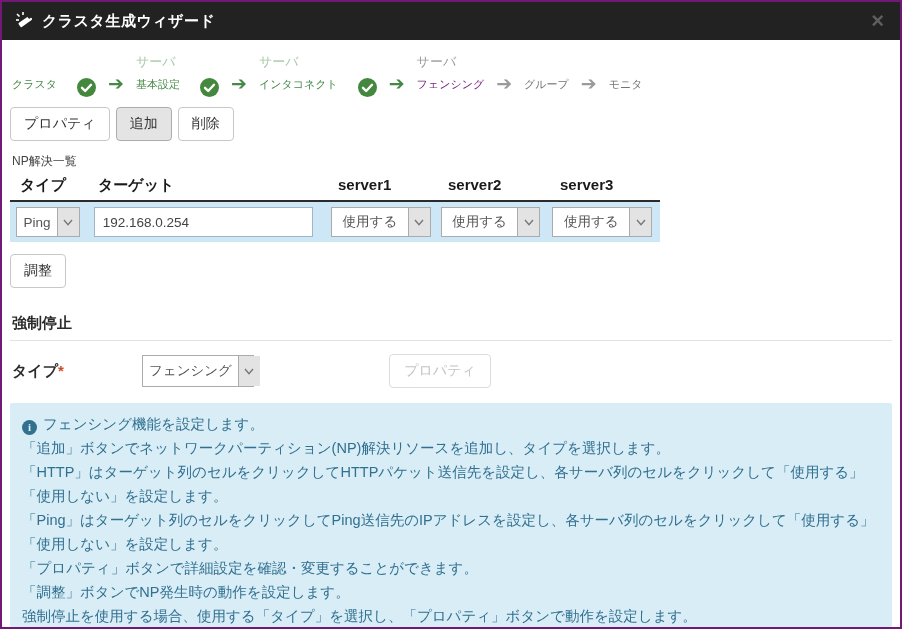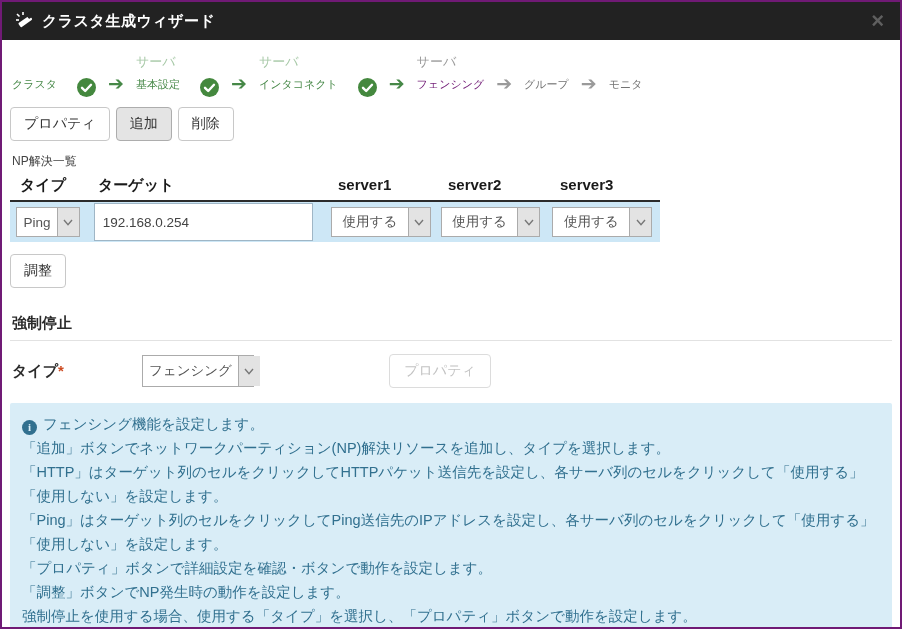--- a/index.html
+++ b/index.html
@@ -81,21 +81,21 @@
     display:flex; align-items:center; justify-content:center; flex:0 0 auto;
   }
   .sel.type { width:64px; }
   .sel.use { width:100px; }
   .sel.force { width:112px; height:32px; }
   .gap14 { width:14px; flex:0 0 auto; }
   .gap18 { width:18px; flex:0 0 auto; }
   .gap10 { width:10px; flex:0 0 auto; }
   .gap12 { width:12px; flex:0 0 auto; }
   .txt-input {
-    width:220px; height:38px; border:1px solid #9fb6c6; background:#fff;
+    width:220px; height:30px; border:1px solid #9fb6c6; background:#fff;
     font-size:13.5px; color:#444; padding:0 8px; font-family:inherit;
   }
   .tune-wrap { margin:12px 0 0 0; }
   
   .section-title { font-size:15px; font-weight:bold; color:#2b2b2b; margin:26px 0 0 2px; }
   .section-rule { border:none; border-top:1px solid #e2e2e2; margin:7px 0 0 0; }
   .force-row { display:flex; align-items:center; margin-top:12px; height:36px; }
   .force-label { font-size:15px; font-weight:bold; color:#2b2b2b; width:132px; padding-left:2px; }
   .req { color:#cc4a21; font-weight:bold; }
   .force-prop { margin-left:135px; width:102px; }
@@ -263,19 +263,19 @@
           </span>
       </div>
       <button class="btn disabled force-prop">プロパティ</button>
     </div>
 
     <div class="info">
       <div><span class="info-icon">i</span><span>フェンシング機能を設定します。</span></div>
       <div>「追加」ボタンでネットワークパーティション(NP)解決リソースを追加し、タイプを選択します。</div>
       <div>「HTTP」はターゲット列のセルをクリックしてHTTPパケット送信先を設定し、各サーバ列のセルをクリックして「使用する」「使用しない」を設定します。</div>
       <div>「Ping」はターゲット列のセルをクリックしてPing送信先のIPアドレスを設定し、各サーバ列のセルをクリックして「使用する」「使用しない」を設定します。</div>
-      <div>「プロパティ」ボタンで詳細設定を確認・ボタンで動作を設定します。</div>
+      <div>「プロパティ」ボタンで詳細設定を確認・変更することができます。</div>
       <div>「調整」ボタンでNP発生時の動作を設定します。</div>
       <div>強制停止を使用する場合、使用する「タイプ」を選択し、「プロパティ」ボタンで動作を設定します。</div>
     </div>
 
   </div>
 </div>
 
 </body></html>

